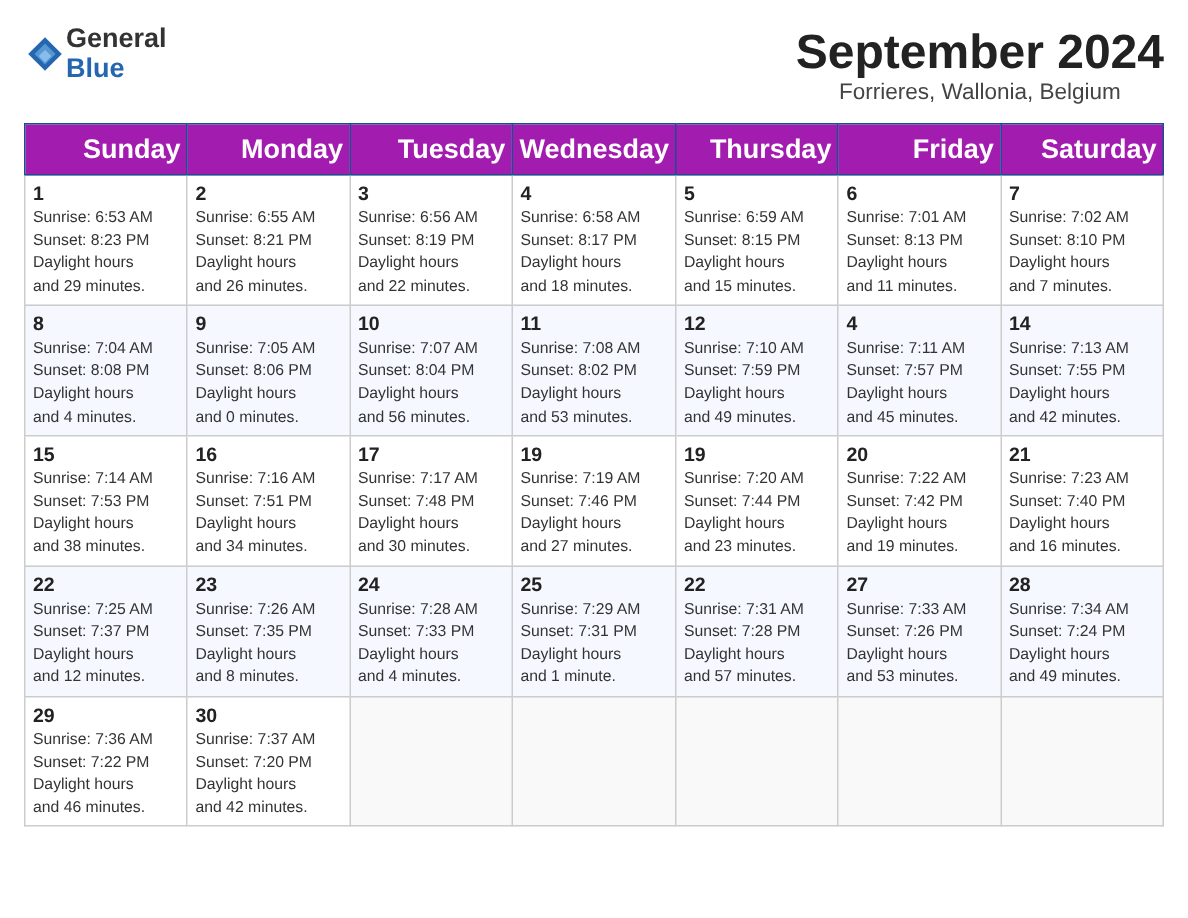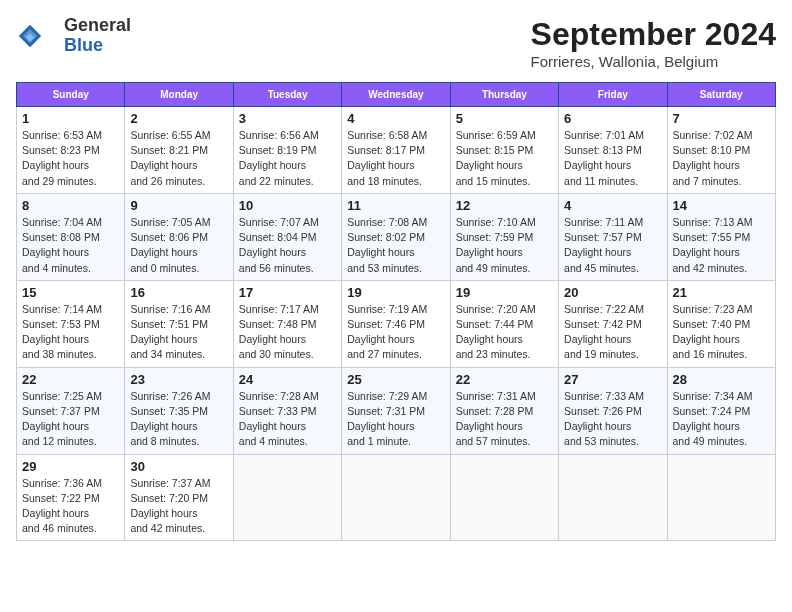--- a/index.html
+++ b/index.html
@@ -12,56 +12,56 @@
     }
     .header {
       display: flex;
       justify-content: space-between;
       align-items: flex-start;
       margin-bottom: 12px;
     }
     .logo {
       display: flex;
       align-items: center;
-      gap: 20px;
+      gap: 0;
     }
     .logo-text {
       font-size: 18px;
       font-weight: bold;
       line-height: 1.1;
     }
     .logo-text .general { color: #333; }
     .logo-text .blue { color: #2566b0; }
     .logo-icon {
       width: 28px;
       height: 28px;
     }
     .title-block {
-      text-align: left;
+      text-align: center;
     }
     .month-title {
       font-size: 32px;
       font-weight: bold;
       color: #222;
     }
     .location {
       font-size: 15px;
       color: #444;
     }
     .calendar {
       width: 100%;
       border-collapse: collapse;
       font-size: 11px;
     }
     .calendar th {
-      background: #8b5cf6;
+      background: #a21caf;
       color: #fff;
       padding: 6px 4px;
-      text-align: center;
-      font-size: 10px;
+      text-align: right;
+      font-size: 18px;
       font-weight: bold;
       border: 1px solid #1a4f8f;
     }
     .calendar td {
       border: 1px solid #ccc;
       vertical-align: top;
       padding: 4px 5px;
       width: 108px;
       min-height: 80px;
       background: #fff;

